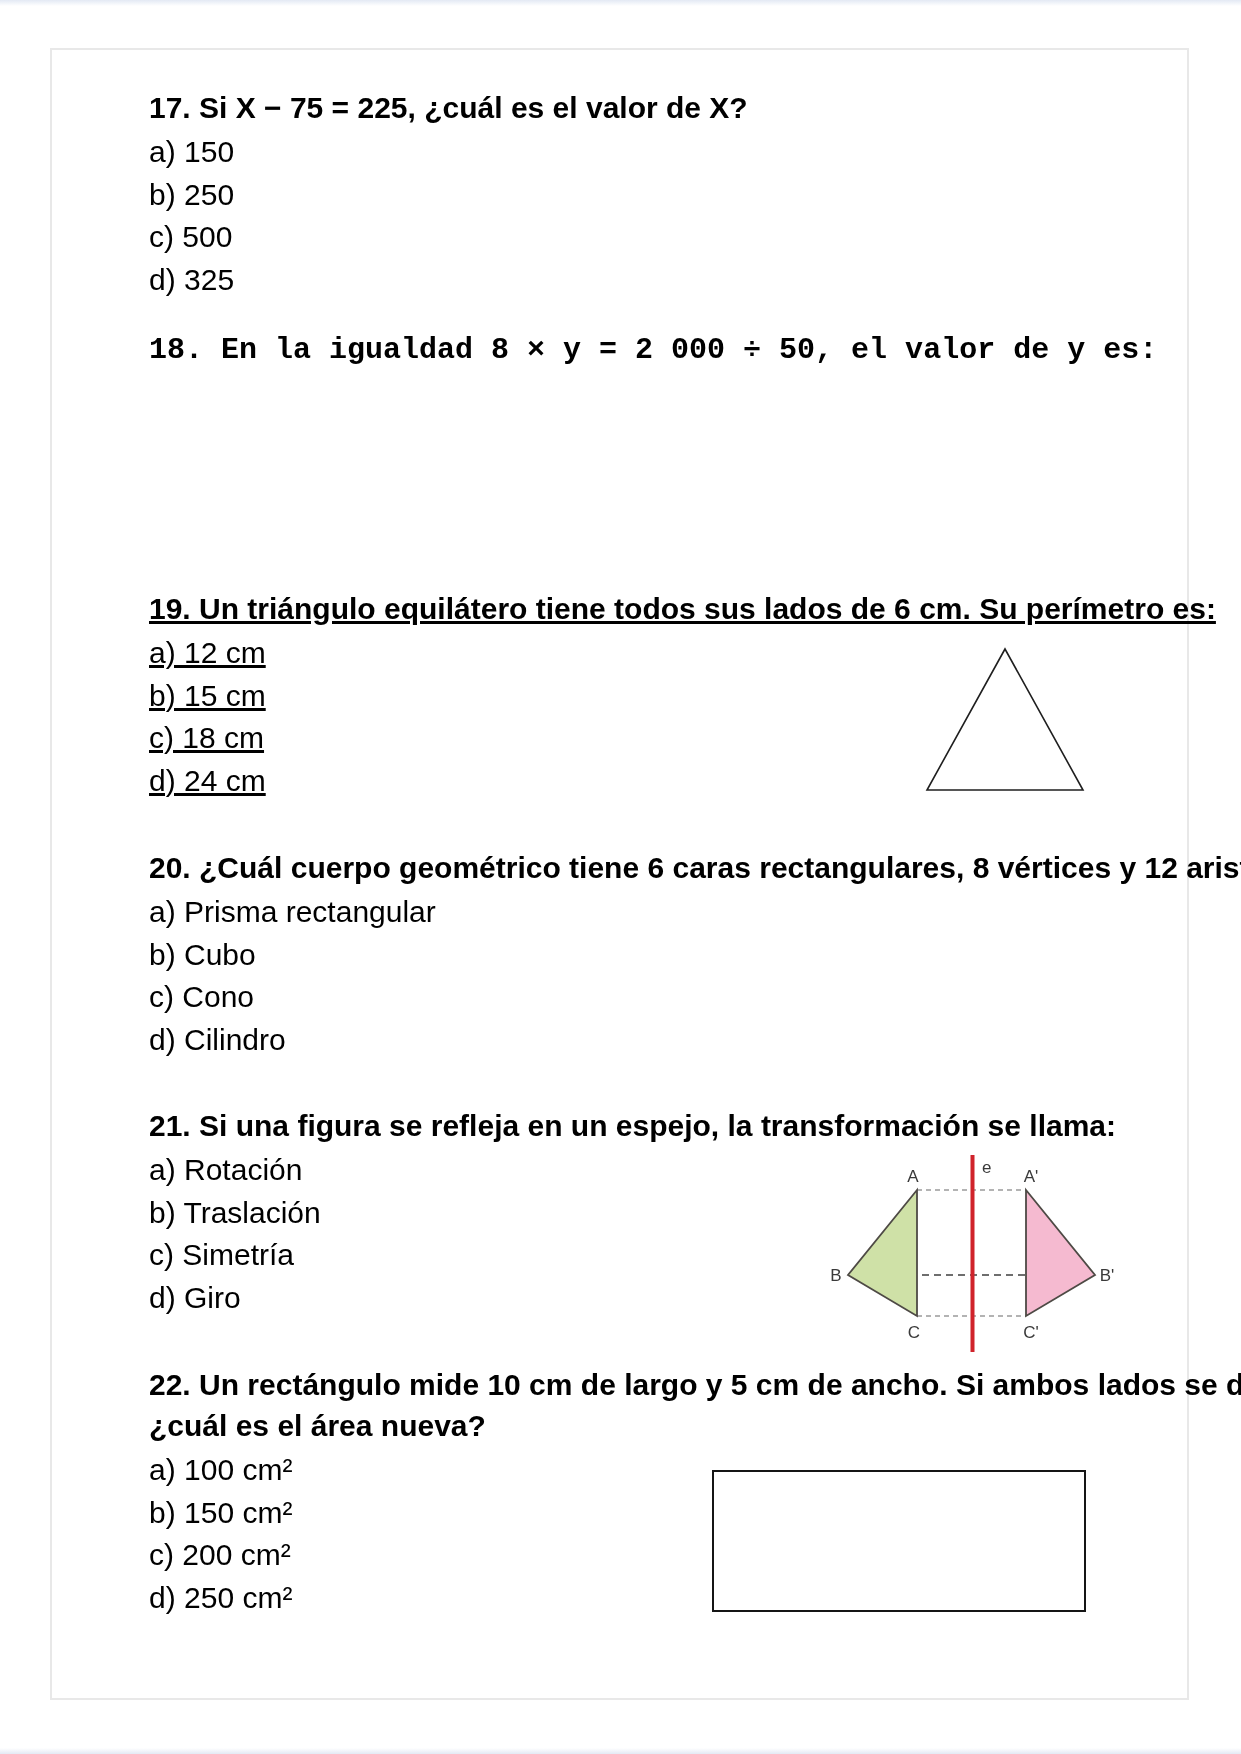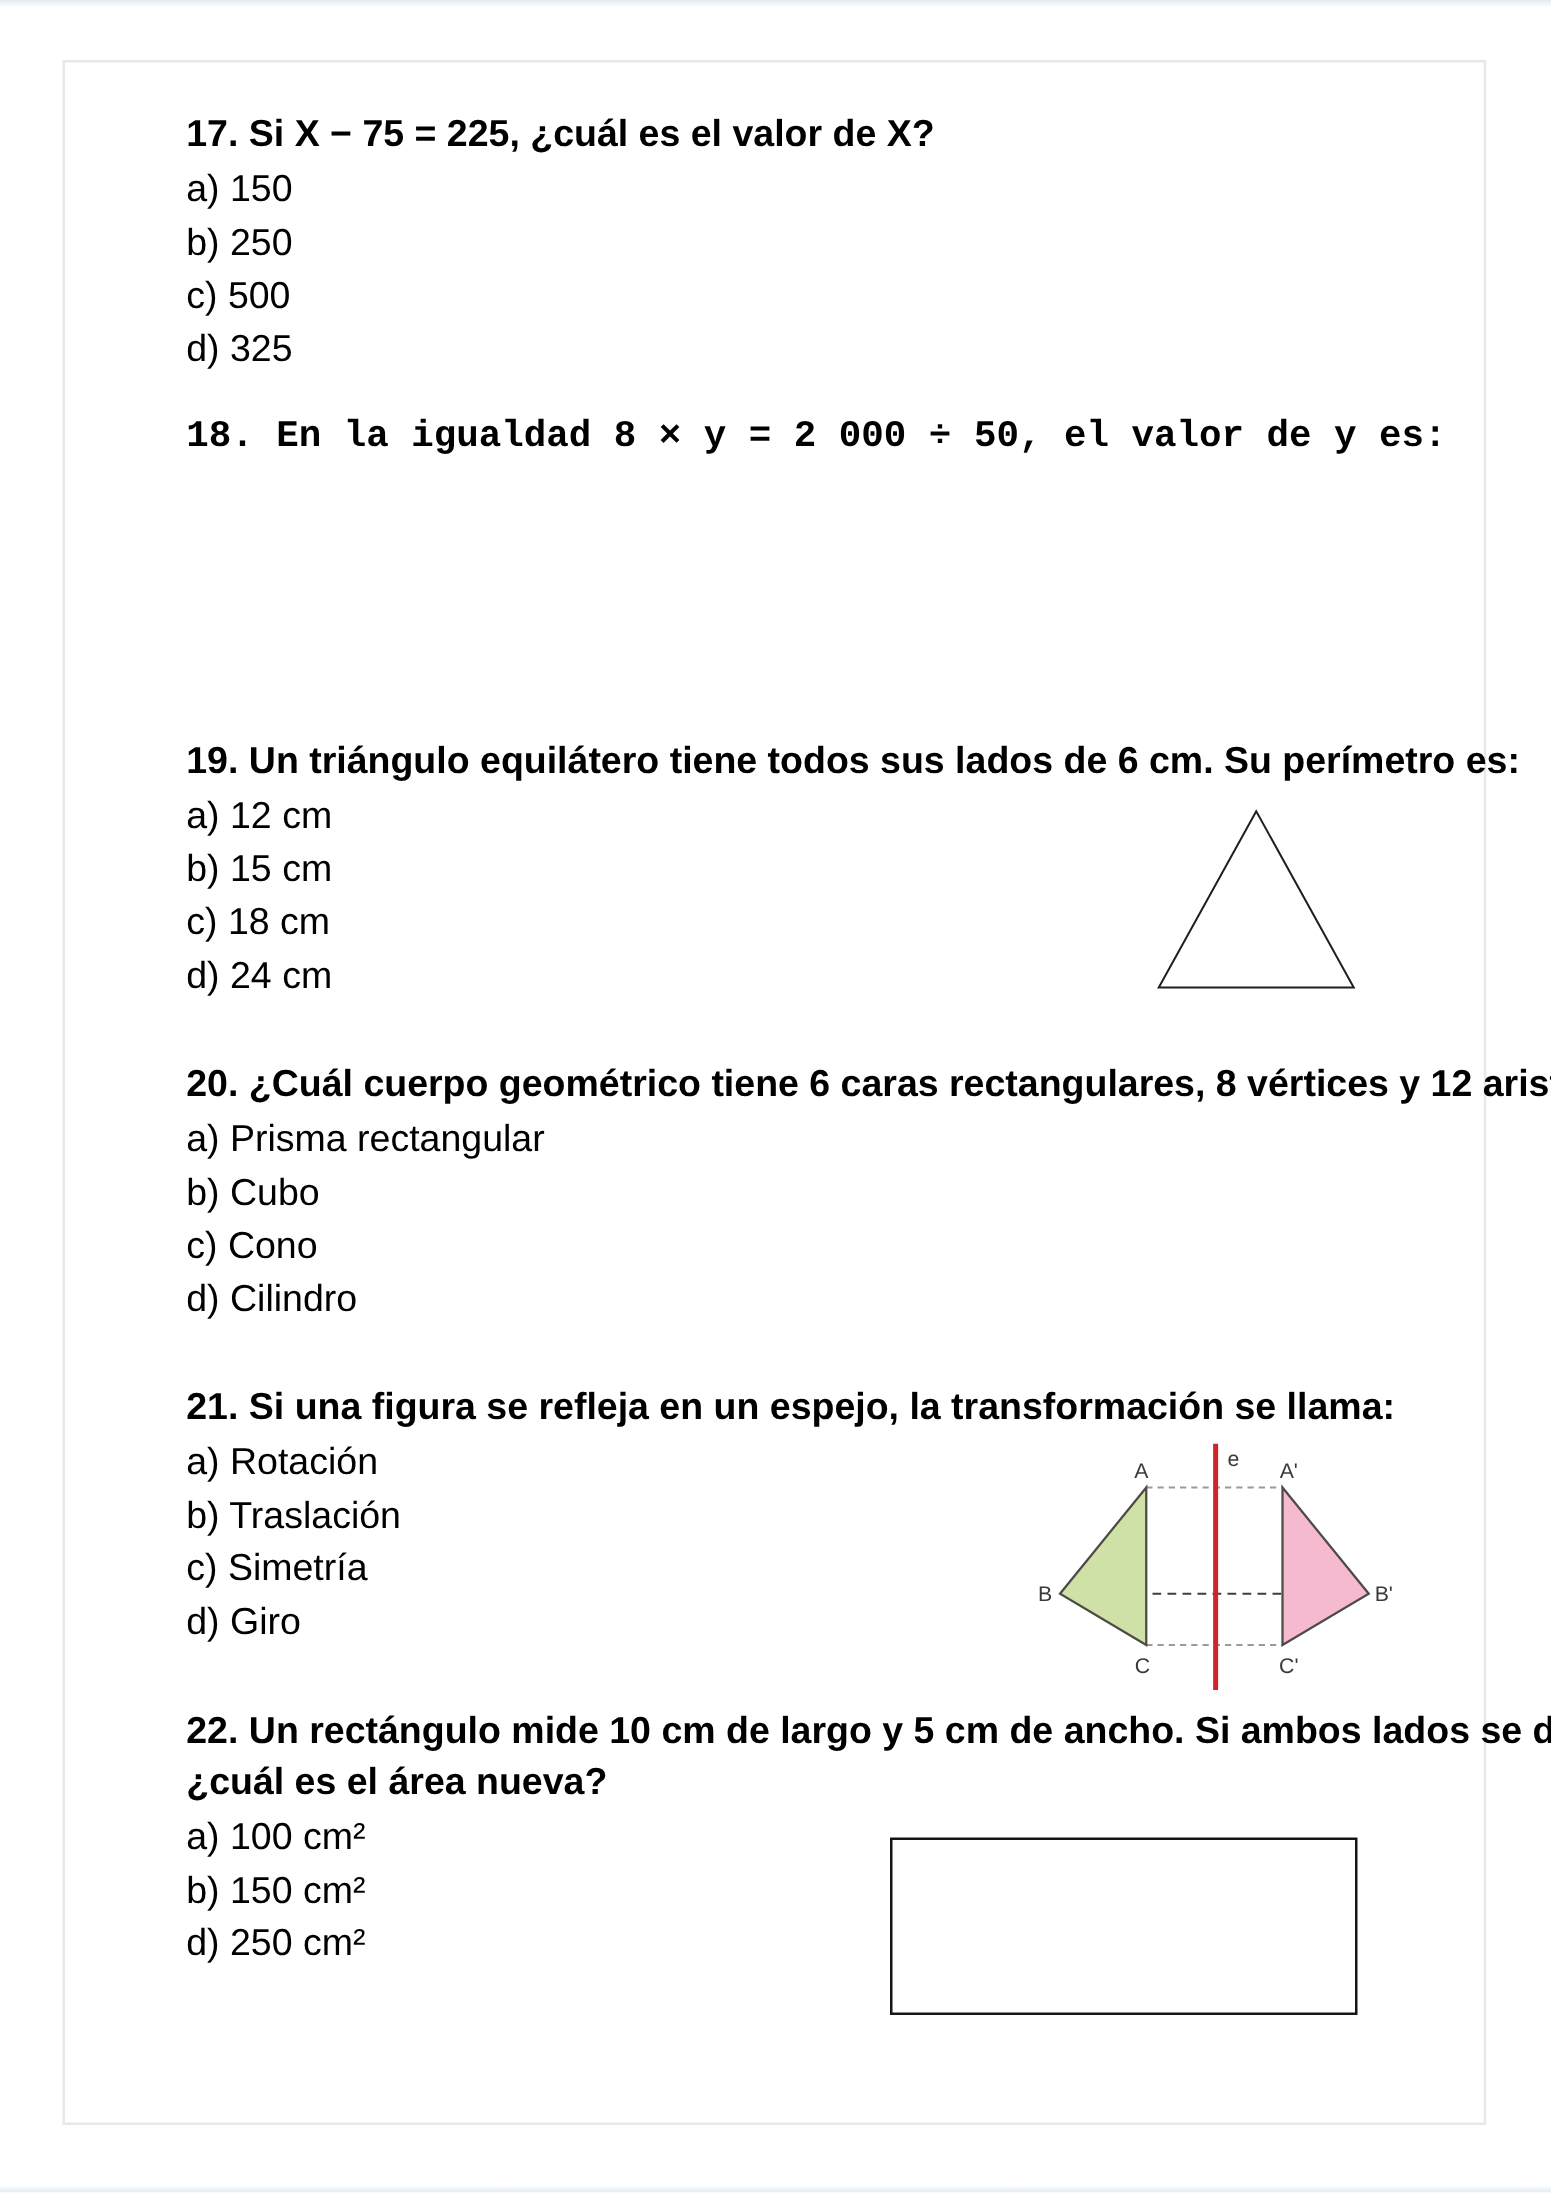--- a/index.html
+++ b/index.html
@@ -47,21 +47,21 @@
     <div class="q-option">b) 250</div>
     <div class="q-option">c) 500</div>
     <div class="q-option">d) 325</div>
   </div>
 </div>
 
 <div class="qblock" style="top:330px;font-family:Liberation Mono, monospace;">
   <div class="q-title">18. En la igualdad 8 × y = 2 000 ÷ 50, el valor de y es:</div>
 </div>
 
-<div class="qblock" style="top:588px;">
+<div class="qblock" style="top:588px;text-decoration:underline;">
   <div class="q-title">19. Un triángulo equilátero tiene todos sus lados de 6 cm. Su perímetro es:</div>
   <div class="q-options">
     <div class="q-option">a) 12 cm</div>
     <div class="q-option">b) 15 cm</div>
     <div class="q-option">c) 18 cm</div>
     <div class="q-option">d) 24 cm</div>
   </div>
 </div>
 
 <svg class="fig" style="left:920px;top:640px;" width="175" height="158" viewBox="0 0 175 158">
@@ -109,17 +109,18 @@
 </svg>
 
 <div class="qblock" style="top:1364px;">
   <div class="q-title">
     <div>22. Un rectángulo mide 10 cm de largo y 5 cm de ancho. Si ambos lados se duplican,</div>
     <div>¿cuál es el área nueva?</div>
   </div>
   <div class="q-options">
     <div class="q-option">a) 100 cm²</div>
     <div class="q-option">b) 150 cm²</div>
+    <div class="q-option">c) 200 cm²</div>
     <div class="q-option">d) 250 cm²</div>
   </div>
 </div>
 
 <div class="rect-figure"></div>
 
 </body></html>

